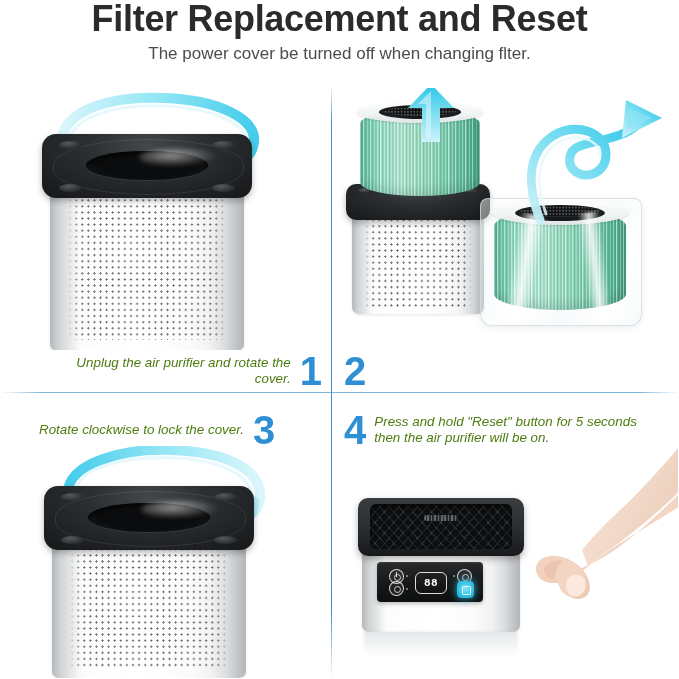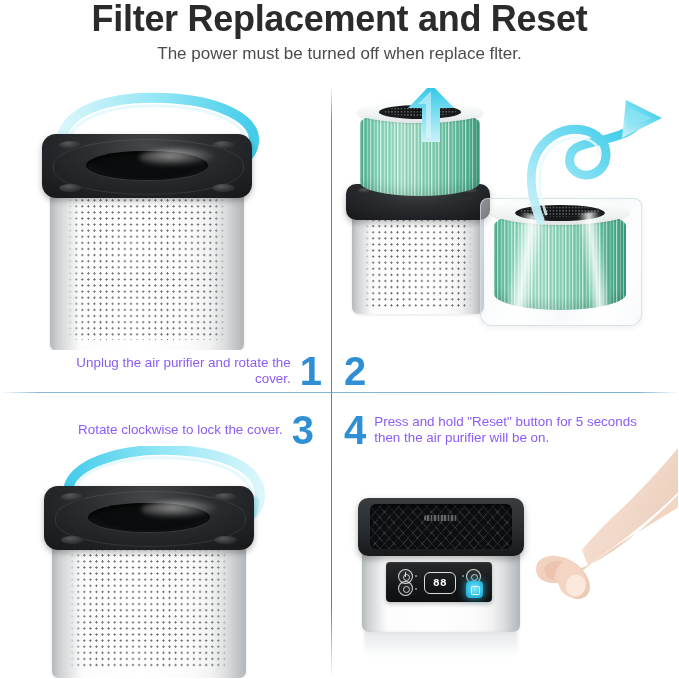--- a/index.html
+++ b/index.html
@@ -44,34 +44,35 @@
        rgba(90,160,205,0) 0%,
        rgba(90,160,205,.75) 6%,
        rgba(90,160,205,.8) 94%,
        rgba(90,160,205,0) 100%);
   }
 
   
   .cap{position:absolute;display:flex;align-items:center;}
   .cap .txt{
     font-size:13.4px;line-height:16.5px;
-    color:#8b5cf6;
+    color:#4d7c0f;
     font-family:"Liberation Sans", sans-serif;
+    font-style:italic;
   }
   .cap .num{
     font-size:40px;font-weight:bold;line-height:38px;
     color:#2f8fd4;
     font-family:"Liberation Sans", sans-serif;
   }
   #cap1{left:40px;top:352px;width:282px;justify-content:flex-end;}
   #cap1 .txt{text-align:right;}
   #cap1 .num{margin-left:9px;}
   #cap2{left:344px;top:352px;width:300px;}
   #cap2 .num{margin-right:8px;}
-  #cap3{left:32px;top:411px;width:282px;justify-content:flex-end;}
+  #cap3{left:39px;top:411px;width:282px;}
   #cap3 .txt{text-align:right;}
   #cap3 .num{margin-left:9px;}
   #cap4{left:344px;top:411px;width:310px;}
   #cap4 .num{margin-right:8px;}
 
   
   .panel{position:absolute;overflow:hidden;}
   #p1{left:2px;top:88px;width:328px;height:262px;}
   #p2{left:334px;top:88px;width:344px;height:262px;}
   #p3{left:2px;top:446px;width:328px;height:232px;}
@@ -266,21 +267,21 @@
     border:1.2px solid rgba(255,255,255,.9);
   }
   .hand{position:absolute;}
 </style>
 </head>
 <body>
 
 <div id="page">
 
   <div class="title">Filter Replacement and Reset</div>
-  <div class="subtitle">The power must be turned off when replace flter.</div>
+  <div class="subtitle">The power cover be turned off when changing flter.</div>
 
   <div class="vdiv"></div>
   <div class="hdiv"></div>
 
   <div class="panel" id="p1">
 
     <svg class="arrowsvg" style="left:30px;top:2px;" width="260" height="130" viewBox="0 0 260 130">
       <defs>
         <linearGradient id="g1" x1="0" y1="0" x2="1" y2="0.4">
           <stop offset="0" stop-color="#bdeef8"></stop>
@@ -428,21 +429,21 @@
     <div class="pur" style="left:28px;top:104px;width:158px;height:82px;">
       <div class="body"></div>
       <div class="meshshade"></div>
     </div>
     <div class="grille" style="left:24px;top:52px;width:166px;height:58px;">
       <div class="inner"></div>
       <div class="hubline"></div>
     </div>
     <div class="refl" style="left:30px;top:186px;width:154px;height:26px;"></div>
 
-    <div class="ctrl" style="left:52px;top:116px;width:106px;height:40px;">
+    <div class="ctrl" style="left:43px;top:116px;width:106px;height:40px;">
       <div class="ic pwr" style="left:12px;top:7px;"></div>
       <div class="dot" style="left:29px;top:13px;"></div>
       <div class="disp">
         <span>88</span>
       </div>
       <div class="ic" style="right:11px;top:7px;"></div>
       <div class="dot" style="right:28px;top:13px;"></div>
       <div class="ic" style="left:12px;bottom:6px;"></div>
       <div class="dot" style="left:29px;bottom:12px;"></div>
       <div class="reset" style="right:9px;bottom:4px;"></div>

